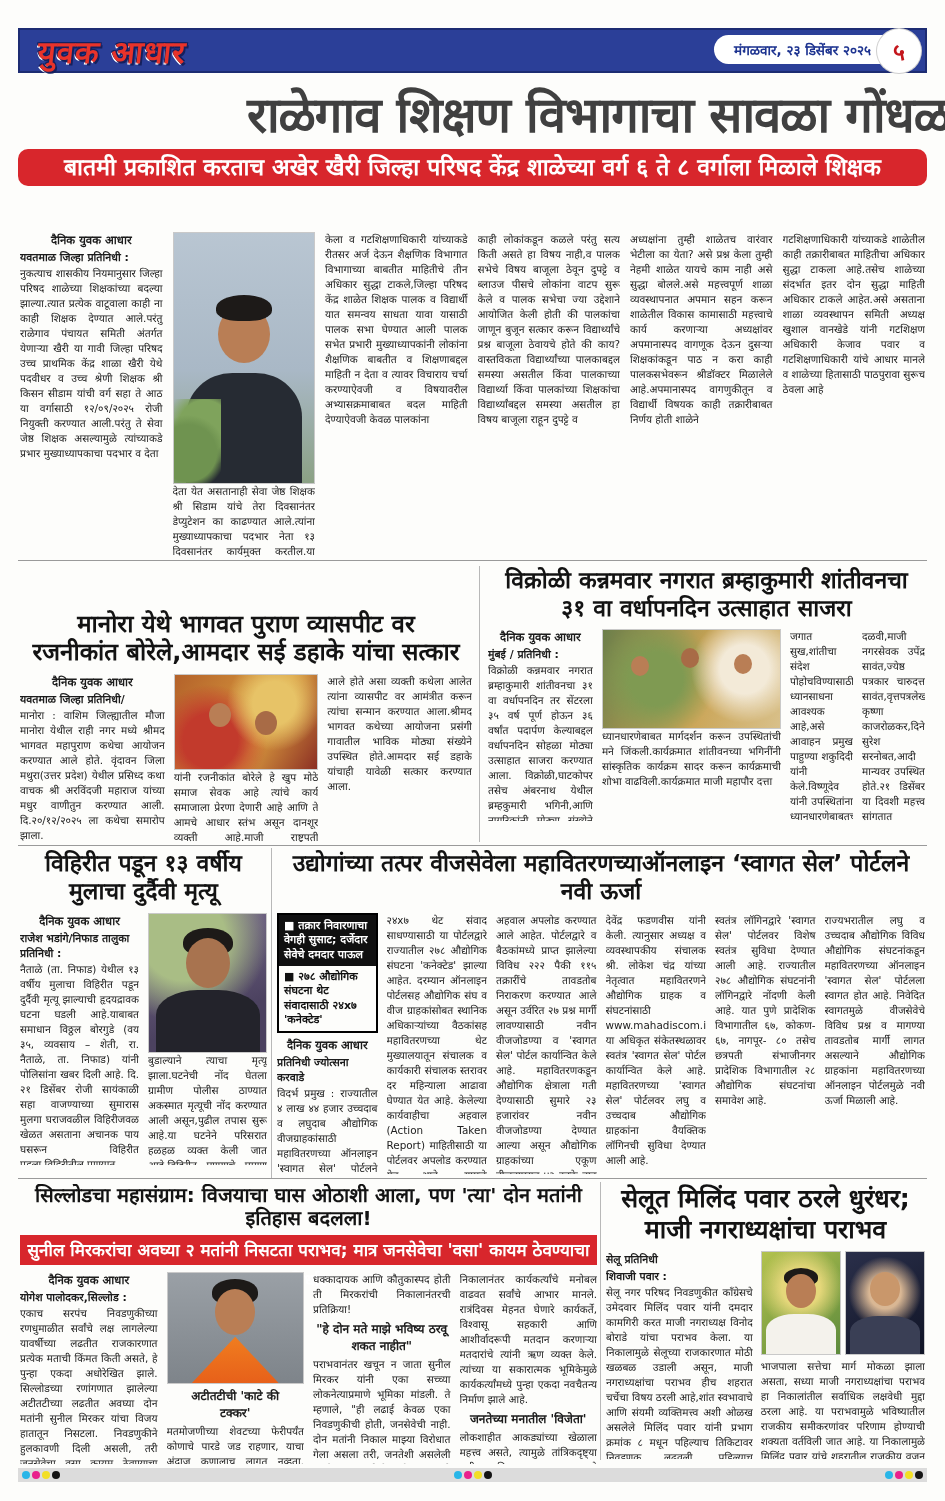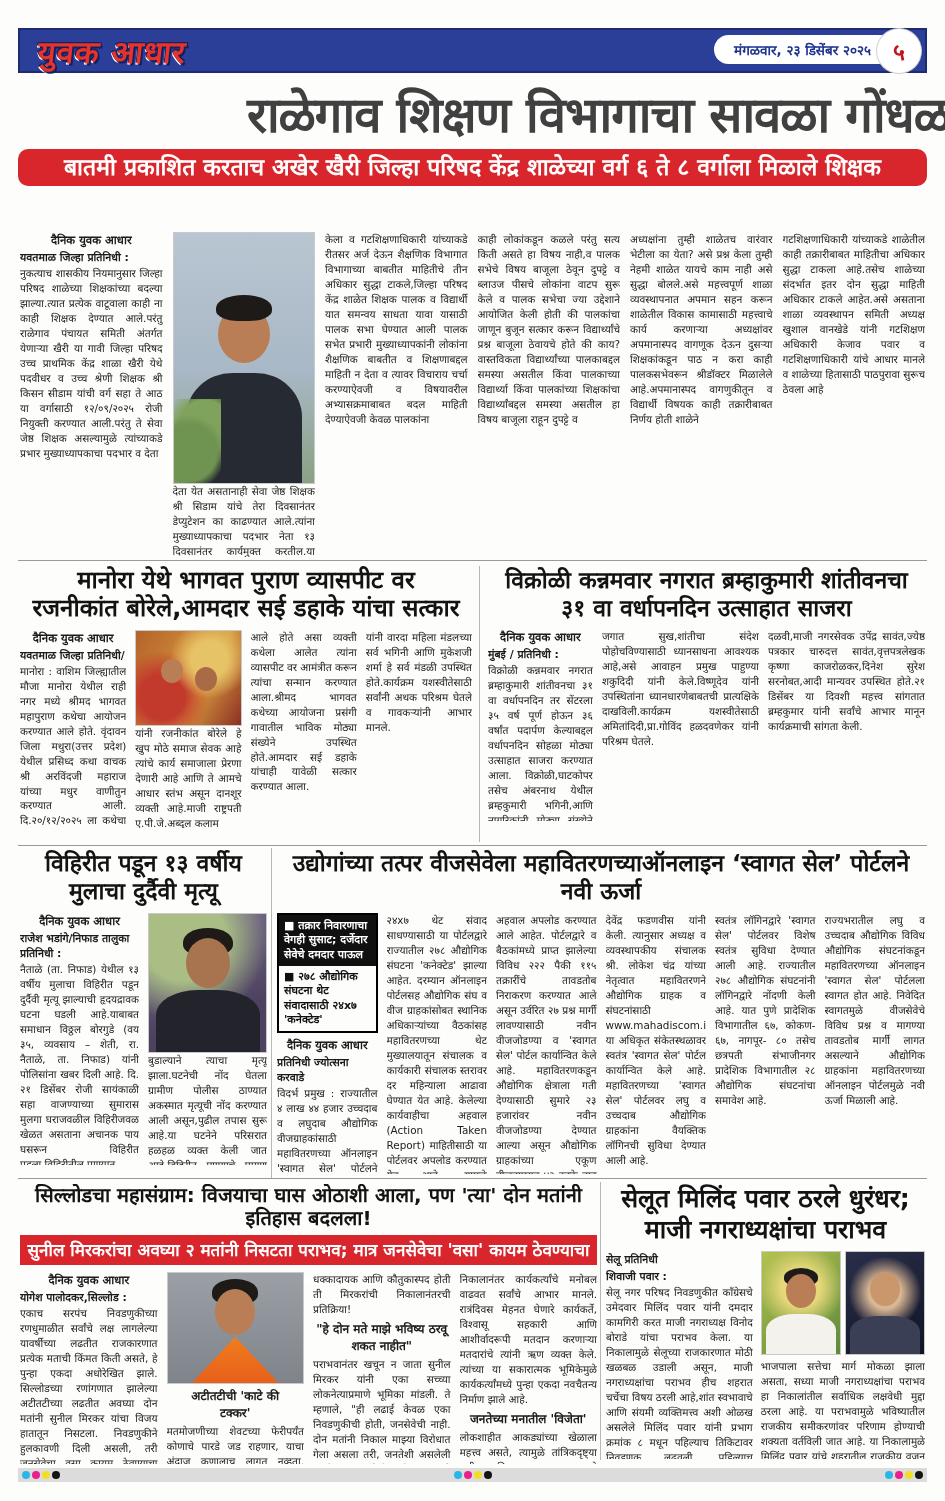--- a/index.html
+++ b/index.html
@@ -54,21 +54,21 @@
       linear-gradient(160deg,#7c6f91 0%,#4c4260 70%);}
   .sillod-photo{height:112px;background:linear-gradient(180deg,#9aa0a6,#7e848a);}
   .sillod-photo .scarf{position:absolute;left:18%;bottom:0;width:64%;height:42%;
       background:linear-gradient(180deg,#f07d1f,#e7601a);clip-path:polygon(0 100%,50% 0,100% 100%);}
   .selu-photo1{height:104px;background:radial-gradient(circle at 50% 35%,#e5d77a 0 25%,transparent 55%),
       linear-gradient(140deg,#b3c24e,#5c8a3c);}
   .selu-photo2{height:104px;background:radial-gradient(circle at 50% 40%,#d9b794 0 22%,transparent 50%),
       linear-gradient(150deg,#2a2f4a,#101426);}
   
   .art-manora{position:absolute;left:20px;top:566px;width:452px;height:276px;overflow:hidden;}
-  .art-manora h2{font-size:24px;line-height:1.18;}
+  .art-manora h2{font-size:24px;line-height:1.18;margin-top:44px;}
   .art-manora .cols{height:198px;margin-top:7px;}
   .art-vikroli{position:absolute;left:488px;top:566px;width:437px;height:276px;overflow:hidden;}
   .art-vikroli h2{font-size:23px;line-height:1.22;}
   .art-vikroli .cols{height:192px;margin-top:7px;}
   .art-vikroli .c1{flex:0 0 24%;}
   .art-vikroli .cmid{flex:0 0 41%;}
   .art-vikroli .cn{flex:1;}
   
   .art-vihirit{position:absolute;left:20px;top:850px;width:247px;height:324px;overflow:hidden;}
   .art-vihirit h2{font-size:23px;line-height:1.2;}
@@ -166,38 +166,43 @@
       <div class="col">
         <div class="photo manora-photo">
           <div class="ph-head" style="left:24%;top:28px;width:22px;height:24px;"></div>
           <div class="ph-head" style="left:56%;top:36px;width:22px;height:24px;background:#a86b46;"></div>
         </div>
         <div class="bodytxt">यांनी रजनीकांत बोरेले हे खुप मोठे समाज सेवक आहे त्यांचे कार्य समाजाला प्रेरणा देणारी आहे आणि ते आमचे आधार स्तंभ असून दानशूर व्यक्ती आहे.माजी राष्ट्रपती ए.पी.जे.अब्दुल कलाम</div>
       </div>
       <div class="col">
         <div class="bodytxt">आले होते असा व्यक्ती कथेला आलेत त्यांना व्यासपीट वर आमंत्रीत करून त्यांचा सन्मान करण्यात आला.श्रीमद भागवत कथेच्या आयोजना प्रसंगी गावातील भाविक मोठ्या संख्येने उपस्थित होते.आमदार सई डहाके यांचाही यावेळी सत्कार करण्यात आला.</div>
       </div>
-      <div class="col">
-        <div class="bodytxt">यांनी वारदा महिला मंडलच्या सर्व भगिनी आणि मुकेशजी शर्मा हे सर्व मंडळी उपस्थित होते.कार्यक्रम यशस्वीतेसाठी सर्वांनी अथक परिश्रम घेतले व गावकऱ्यांनी आभार मानले.</div>
-      </div>
     </div>
   </section>
 
   <div class="vdiv" style="left:479px;top:566px;height:276px;"></div>
 
   <section class="art-vikroli">
     <h2>
       <span>विक्रोळी कन्नमवार नगरात ब्रम्हाकुमारी शांतीवनचा</span><br>
       <span>३१ वा वर्धापनदिन उत्साहात साजरा</span>
     </h2>
     <div class="cols">
       <div class="col c1">
         <div class="byline-paper">दैनिक युवक आधार</div>
         <div class="byline-rep">मुंबई / प्रतिनिधी :</div>
         <div class="bodytxt">विक्रोळी कन्नमवार नगरात ब्रम्हाकुमारी शांतीवनचा ३१ वा वर्धापनदिन तर सेंटरला ३५ वर्ष पूर्ण होऊन ३६ वर्षांत पदार्पण केल्याबद्दल वर्धापनदिन सोहळा मोठ्या उत्साहात साजरा करण्यात आला. विक्रोळी,घाटकोपर तसेच अंबरनाथ येथील ब्रम्हकुमारी भगिनी,आणि नागरिकांनी मोठ्या संख्येने उपस्थिती दर्शविली होती.या कार्यक्रमात शकुदिदी यांनी</div>
+      </div>
+      <div class="col cmid">
+        <div class="photo vikroli-photo">
+          <div class="ph-head" style="left:16%;top:26px;width:18px;height:20px;"></div>
+          <div class="ph-head" style="left:44%;top:18px;width:18px;height:20px;background:#a86b46;"></div>
+          <div class="ph-head" style="left:74%;top:24px;width:18px;height:20px;"></div>
+        </div>
+        <div class="bodytxt">ध्यानधारणेबाबत मार्गदर्शन करून उपस्थितांची मने जिंकली.कार्यक्रमात शांतीवनच्या भगिनींनी सांस्कृतिक कार्यक्रम सादर करून कार्यक्रमाची शोभा वाढविली.कार्यक्रमात माजी महापौर दत्ता</div>
       </div>
       <div class="col cn">
         <div class="bodytxt">जगात सुख,शांतीचा संदेश पोहोचविण्यासाठी ध्यानसाधना आवश्यक आहे,असे आवाहन प्रमुख पाहुण्या शकुदिदी यांनी केले.विष्णूदेव यांनी उपस्थितांना ध्यानधारणेबाबतची प्रात्यक्षिके दाखविली.कार्यक्रम यशस्वीतेसाठी अमितांदिदी,प्रा.गोविंद हळदवणेकर यांनी परिश्रम घेतले.</div>
       </div>
       <div class="col cn">
         <div class="bodytxt">दळवी,माजी नगरसेवक उपेंद्र सावंत,ज्येष्ठ पत्रकार चारुदत्त सावंत,वृत्तपत्रलेखक कृष्णा काजरोळकर,दिनेश सुरेश सरनोबत,आदी मान्यवर उपस्थित होते.२१ डिसेंबर या दिवशी महत्त्व सांगतात ब्रम्हकुमार यांनी सर्वांचे आभार मानून कार्यक्रमाची सांगता केली.</div>
       </div>
     </div>
   </section>
 

